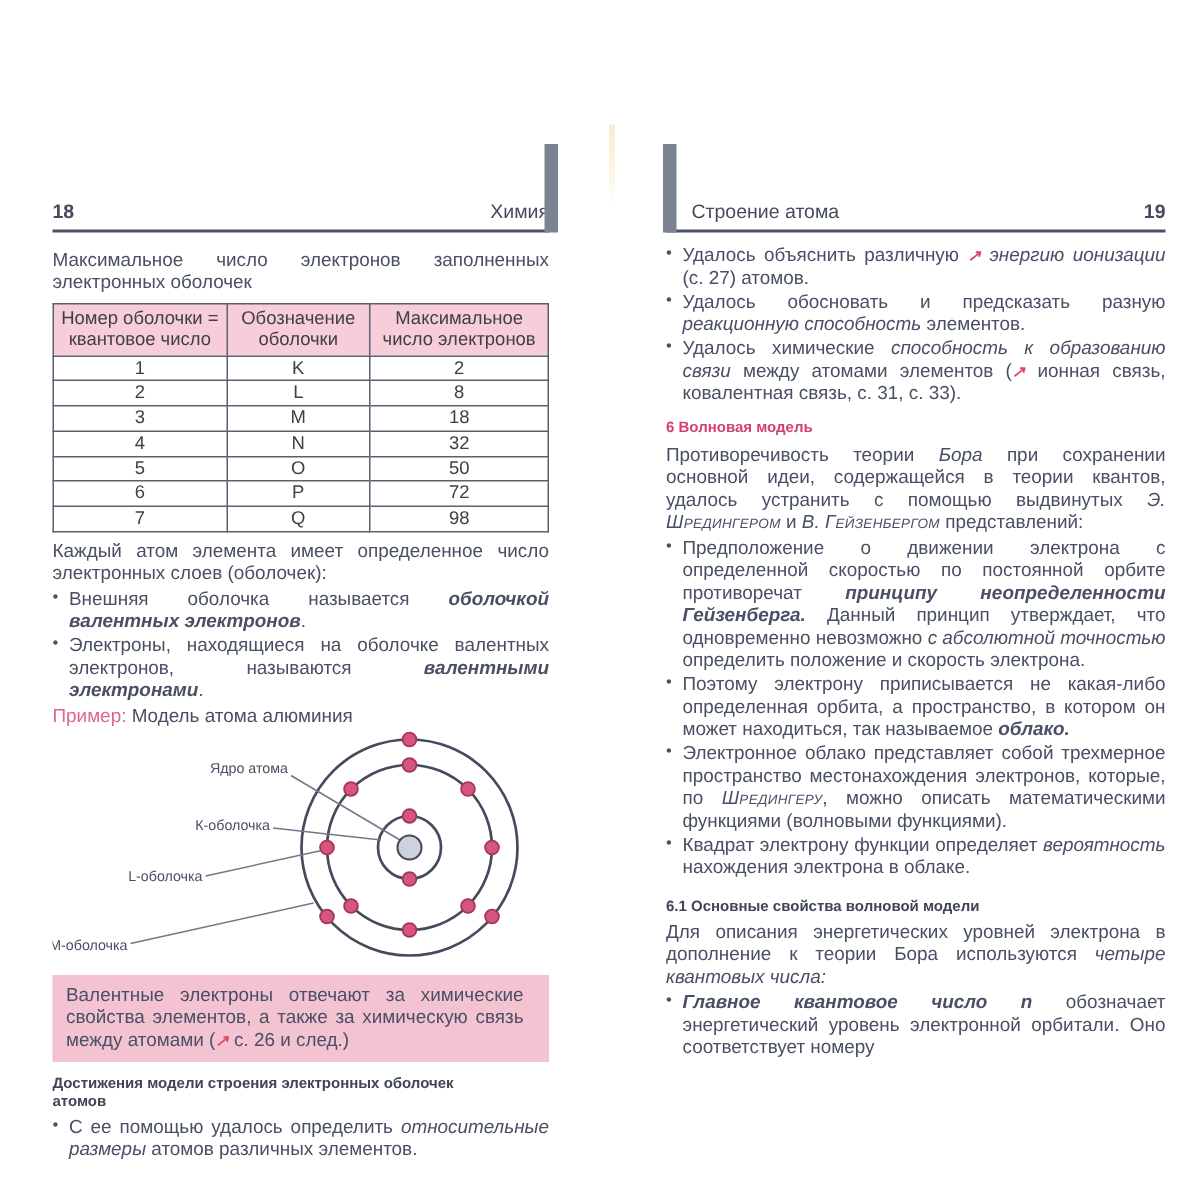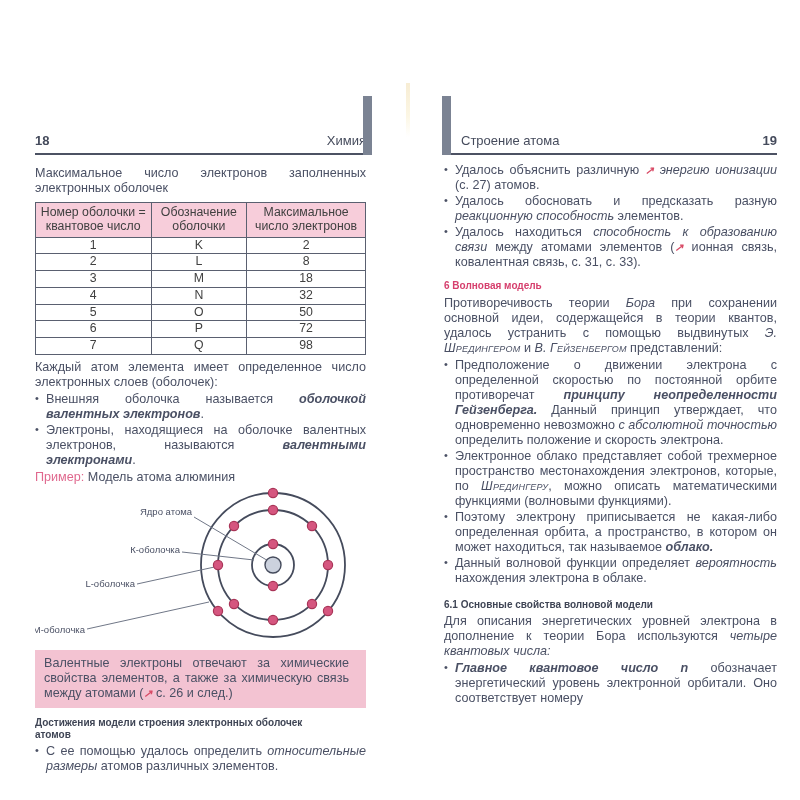--- a/index.html
+++ b/index.html
@@ -195,30 +195,30 @@
   <div class="page page-right">
     <div class="pagehead">
       <span class="head-title">Строение атома</span>
       <span class="pagenum">19</span>
       <span class="spinebar"></span>
     </div>
 
     <ul class="bullets" style="margin-top:8px;">
       <li><span class="seg-p">Удалось объяснить различную </span><span class="seg-ref">↗</span><span class="seg-p"> </span><span class="seg-i">энергию ионизации</span><span class="seg-p"> (с. 27) атомов.</span></li>
       <li><span class="seg-p">Удалось обосновать и предсказать разную </span><span class="seg-i">реакционную способность</span><span class="seg-p"> элементов.</span></li>
-      <li><span class="seg-p">Удалось находиться </span><span class="seg-i">способность к образованию связи</span><span class="seg-p"> между атомами элементов (</span><span class="seg-ref">↗</span><span class="seg-p"> ионная связь, ковалентная связь, с. 31, с. 33).</span></li>
+      <li><span class="seg-p">Удалось химические </span><span class="seg-i">способность к образованию связи</span><span class="seg-p"> между атомами элементов (</span><span class="seg-ref">↗</span><span class="seg-p"> ионная связь, ковалентная связь, с. 31, с. 33).</span></li>
     </ul>
 
     <h3 class="red-heading">6 Волновая модель</h3>
     <p class="justify"><span class="seg-p">Противоречивость теории </span><span class="seg-i">Бора</span><span class="seg-p"> при сохранении основной идеи, содержащейся в теории квантов, удалось устранить с помощью выдвинутых </span><span class="seg-i">Э. </span><span class="seg-sc">Шредингером</span><span class="seg-p"> и </span><span class="seg-i">В. </span><span class="seg-sc">Гейзенбергом</span><span class="seg-p"> представлений:</span></p>
     <ul class="bullets">
       <li><span class="seg-p">Предположение о движении электрона с определенной скоростью по постоянной орбите противоречат </span><span class="seg-bi">принципу неопределенности Гейзенберга.</span><span class="seg-p"> Данный принцип утверждает, что одновременно невозможно </span><span class="seg-i">с абсолютной точностью</span><span class="seg-p"> определить положение и скорость электрона.</span></li>
+      <li><span class="seg-p">Поэтому электрону приписывается не какая-либо определенная орбита, а пространство, в котором он может находиться, так называемое </span><span class="seg-bi">облако.</span></li>
       <li><span class="seg-p">Электронное облако представляет собой трехмерное пространство местонахождения электронов, которые, по </span><span class="seg-sc">Шредингеру</span><span class="seg-p">, можно описать математическими функциями (волновыми функциями).</span></li>
-      <li><span class="seg-p">Поэтому электрону приписывается не какая-либо определенная орбита, а пространство, в котором он может находиться, так называемое </span><span class="seg-bi">облако.</span></li>
-      <li><span class="seg-p">Данный волновой функции определяет </span><span class="seg-i">вероятность</span><span class="seg-p"> нахождения электрона в облаке.</span></li>
+      <li><span class="seg-p">Квадрат электрону функции определяет </span><span class="seg-i">вероятность</span><span class="seg-p"> нахождения электрона в облаке.</span></li>
     </ul>
 
 
     <h3 style="margin-top:13px;">6.1 Основные свойства волновой модели</h3>
     <p class="justify s61-intro"><span class="seg-p">Для описания энергетических уровней электрона в дополнение к теории Бора используются </span><span class="seg-i">четыре квантовых числа:</span></p>
     <ul class="bullets">
       <li><span class="seg-bi">Главное квантовое число n</span><span class="seg-p"> обозначает энергетический уровень электронной орбитали. Оно соответствует номеру</span></li>
     </ul>
   </div>
 

